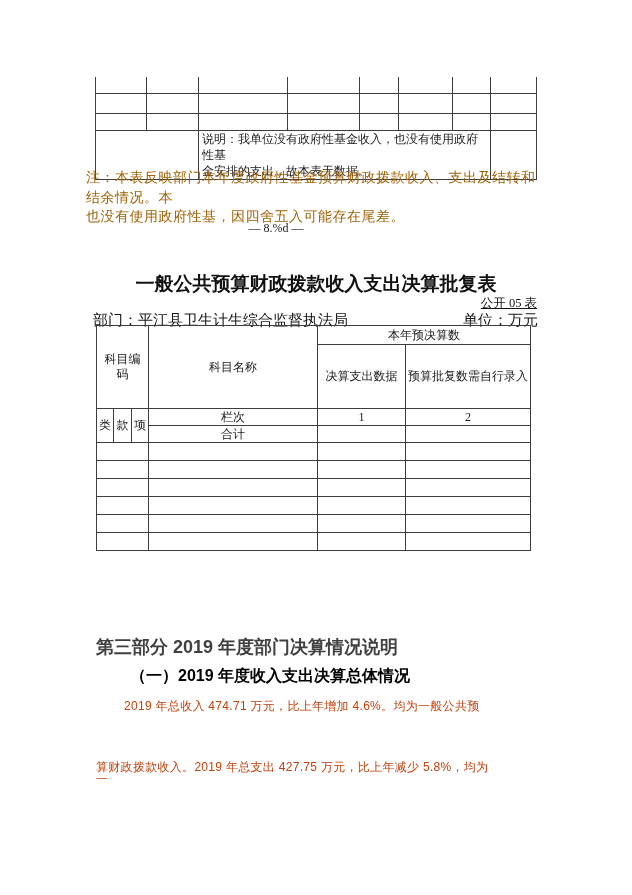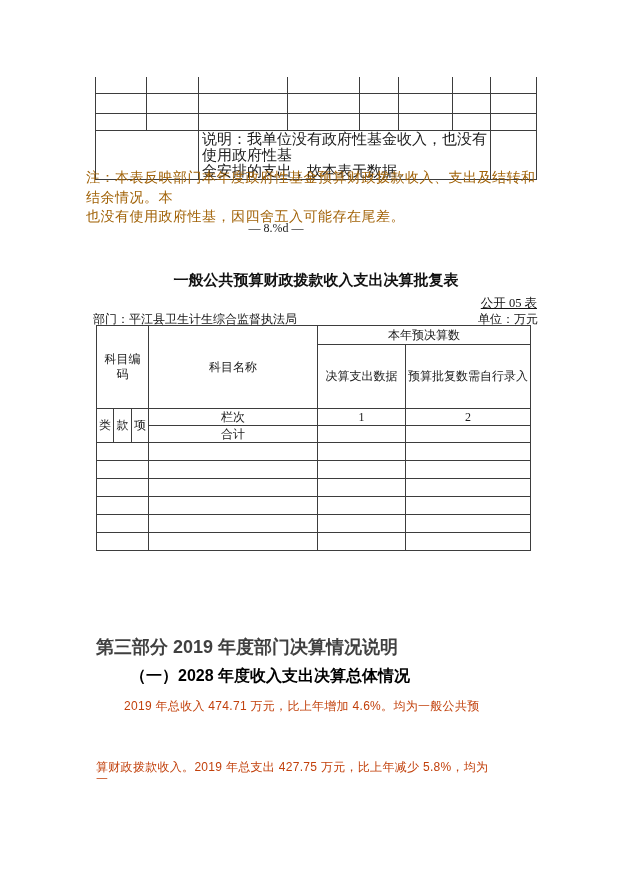--- a/index.html
+++ b/index.html
@@ -21,21 +21,21 @@
     text-align:center;
     vertical-align:middle;
     overflow:hidden;
     color:#1a1a1a;
   }
   
   .t1{position:absolute;left:95px;top:77px;width:442px;}
   .t1 td.nt{border-top:none;}
   .t1 .shuoming{
     text-align:left;
-    font-size:15px;
+    font-size:12px;
     line-height:16px;
     padding:0 3px;
   }
   
   .note{
     position:absolute;
     font-size:14px;
     line-height:19.5px;
     letter-spacing:0.5px;
     color:#a16207;
@@ -47,29 +47,29 @@
     position:absolute;
     left:0;top:221px;width:552px;
     text-align:center;
     font-size:12px;
     color:#222;
   }
   
   .t2title{
     position:absolute;left:0;top:271px;width:632px;
     text-align:center;
-    font-size:15px;font-weight:bold;color:#111;
+    font-size:19px;font-weight:bold;color:#111;
   }
   .tcode{
     position:absolute;right:95px;top:295px;
     font-size:12.5px;color:#141414;text-decoration:underline;
   }
   .deptline{
     position:absolute;left:93px;top:311px;width:445px;
-    font-size:12px;color:#141414;
+    font-size:15px;color:#141414;
   }
   .deptline .unit{float:right;}
   .t2{position:absolute;left:96px;top:325px;width:435px;}
   
   .sans{font-family:"Liberation Sans", sans-serif;}
   .s3-heading{
     position:absolute;left:96px;top:635px;
     font-size:18px;font-weight:bold;color:#404040;
   }
   .s3-subheading{
@@ -224,18 +224,18 @@
       <td colspan="3"></td>
           <td></td>
           <td></td>
           <td></td>
     </tr>
   </tbody>
     </table>
 
 
   <div class="s3-heading sans">第三部分 2019 年度部门决算情况说明</div>
-  <div class="s3-subheading sans">（一）2028 年度收入支出决算总体情况</div>
+  <div class="s3-subheading sans">（一）2019 年度收入支出决算总体情况</div>
   <div class="s3-line s3-l1 sans">2019 年总收入  474.71 万元，比上年增加  4.6%。均为一般公共预</div>
   <div class="s3-line s3-l2 sans">算财政拨款收入。2019 年总支出  427.75 万元，比上年减少  5.8%，均为</div>
   <div class="s3-line s3-l3 sans">一</div>
 
 </div>
 
 </body></html>

